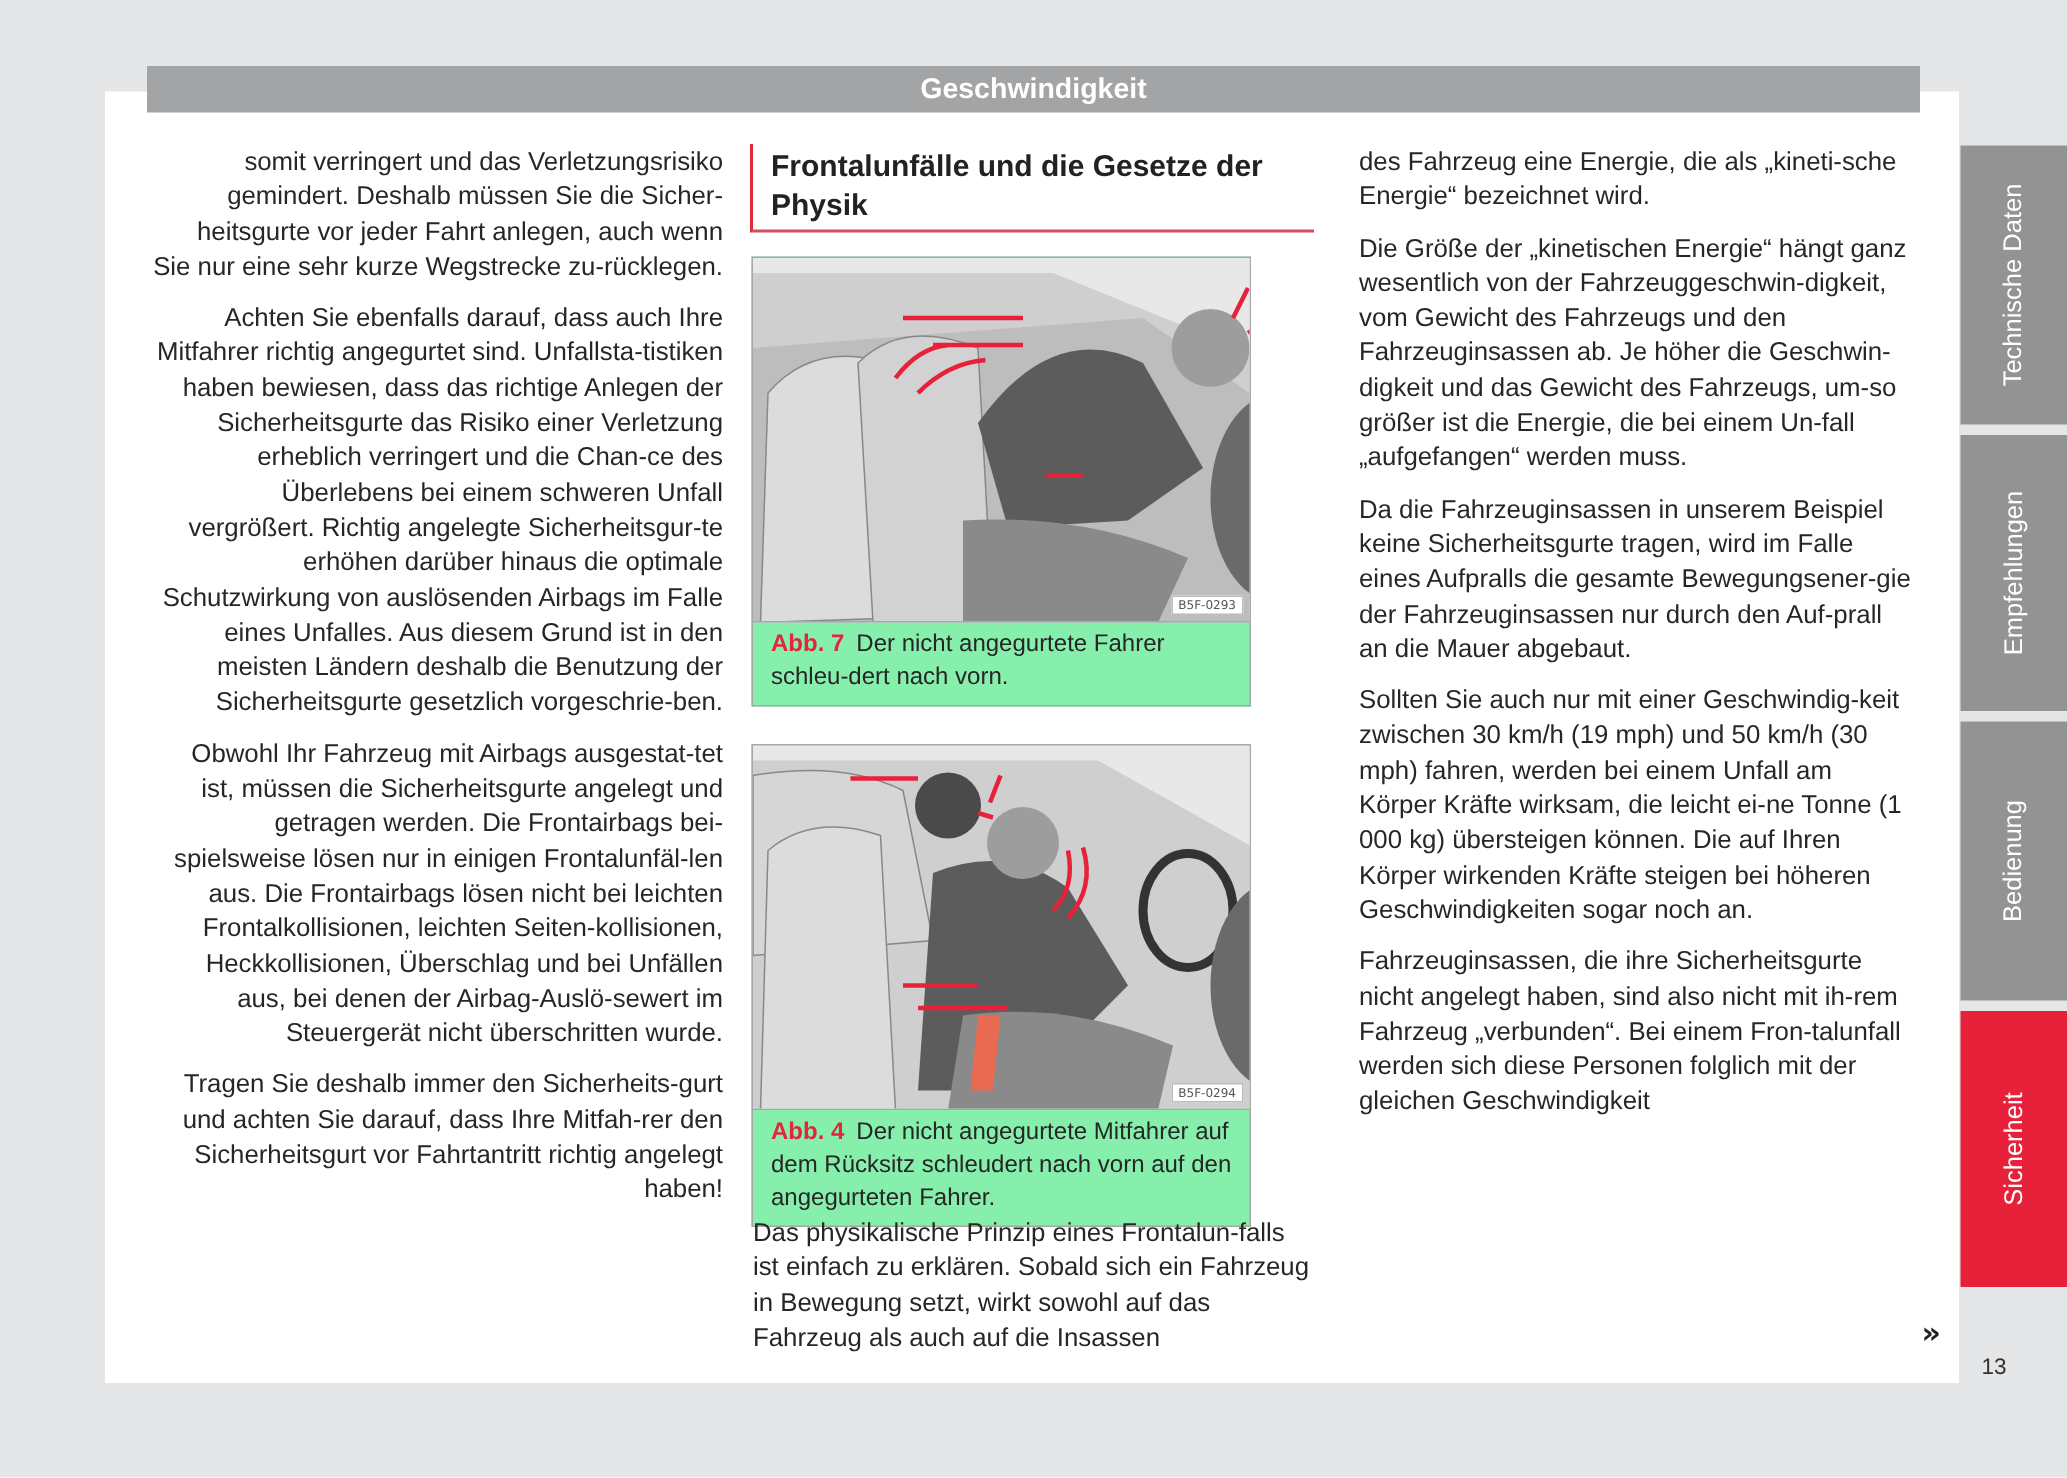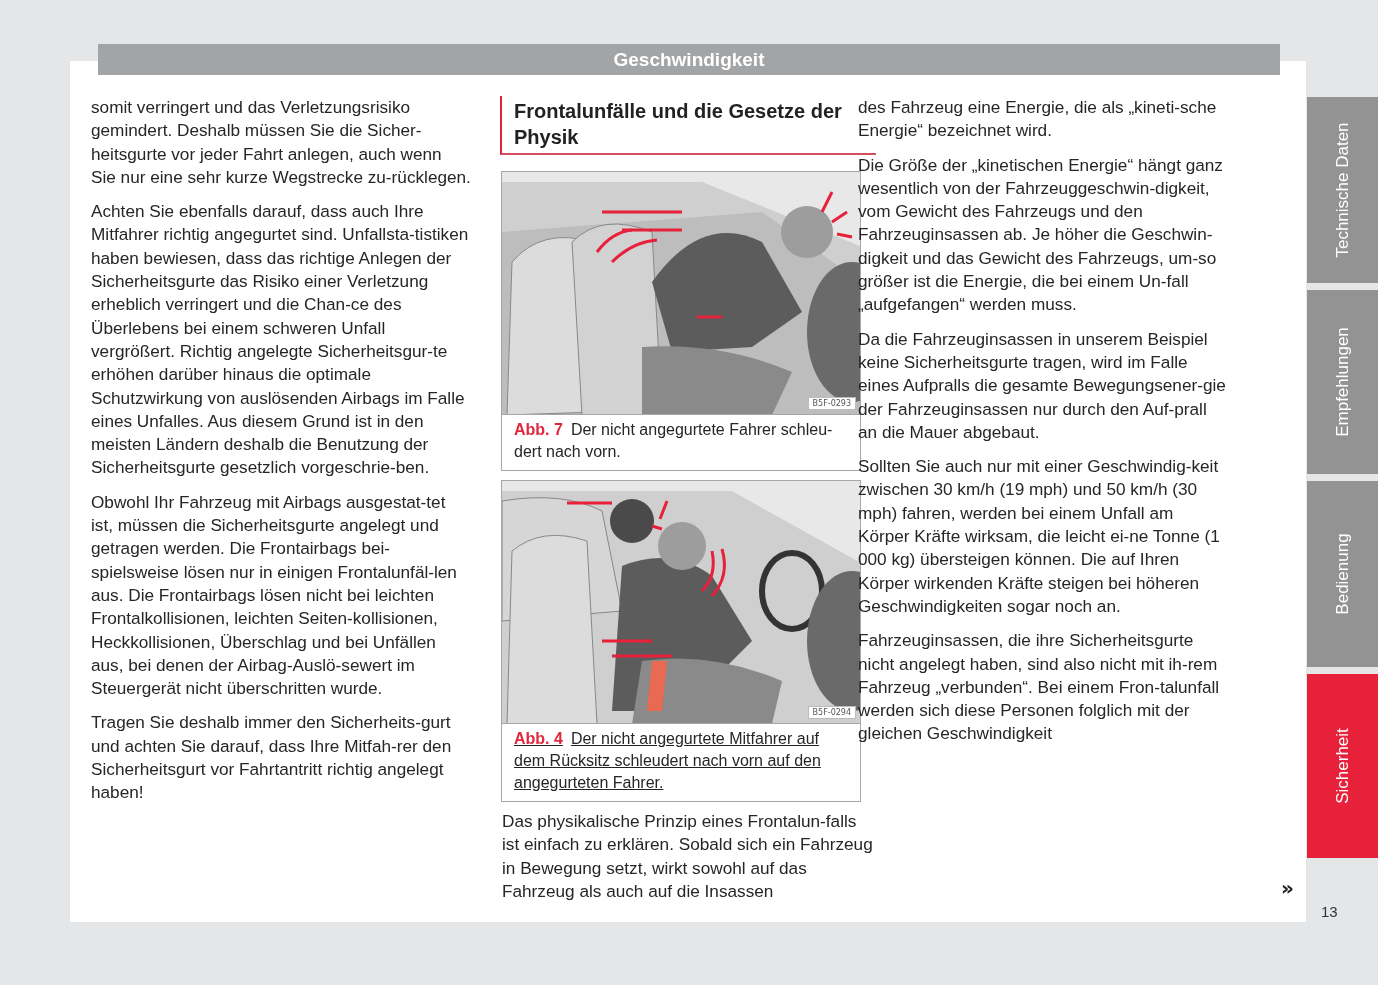--- a/index.html
+++ b/index.html
@@ -20,54 +20,54 @@
     color: #fff; font-weight: bold; font-size: 19px;
     display: flex; align-items: center; justify-content: center;
     font-family: "Liberation Sans", sans-serif;
   }
   .col {
     position: absolute; top: 96px;
     font-family: "Liberation Sans", sans-serif;
     font-size: 17.2px; line-height: 23.3px; color: #262626;
   }
   .col p { margin-bottom: 11px; white-space: pre-line; }
-  .col1 { left: 91px; width: 380px; }
+  .col1 { left: 102px; width: 380px; text-align: right; }
   .col2 { left: 502px; width: 374px; }
-  .col3 { left: 858px; width: 380px; }
+  .col3 { left: 906px; width: 380px; }
 
   .section-heading {
     position: absolute; left: 500px; top: 96px; width: 376px; height: 59px;
     border-left: 2px solid #e0273e; border-bottom: 2px solid #d34f5d;
     padding: 2px 0 0 12px;
     font-family: "Liberation Sans", sans-serif;
     font-weight: bold; font-size: 20px; line-height: 26px; color: #222;
     white-space: pre-line;
   }
   .figure {
-    position: absolute; left: 501px; width: 360px;
-    border: 1px solid #a7a7a7; background: #ffffff;
+    position: absolute; left: 501px; width: 333px;
+    border: 1px solid #a7a7a7; background: #86efac;
   }
   .figure .art {
     position: relative; width: 100%; background: #d6d6d6; overflow: hidden;
     border-bottom: 1px solid #a7a7a7;
   }
   .figure .art svg { display: block; }
   .figure .code {
     position: absolute; right: 4px; bottom: 4px; font-size: 8px;
     background: #fff; color: #555; padding: 1px 4px; border: 1px solid #bbb;
     font-family: "DejaVu Sans", sans-serif;
   }
   .figure .caption {
     padding: 4px 10px 7px 12px;
     font-family: "Liberation Sans", sans-serif;
     font-size: 16px; line-height: 22px; color: #262626;
   }
   .figure .caption .abb { color: #e0273e; font-weight: bold; margin-right: 8px; text-align: center; }
   .fig7 { top: 171px; }
-  .fig8 { top: 480px; text-decoration: underline; }
+  .fig8 { top: 496px; }
 
   .side-tab {
     position: absolute; left: 1307px; width: 71px;
     background: #939393; color: #fff;
     display: flex; align-items: center; justify-content: center;
   }
   .side-tab span {
     transform: rotate(-90deg); white-space: nowrap;
     font-family: "Liberation Sans", sans-serif; font-size: 17px;
   }

